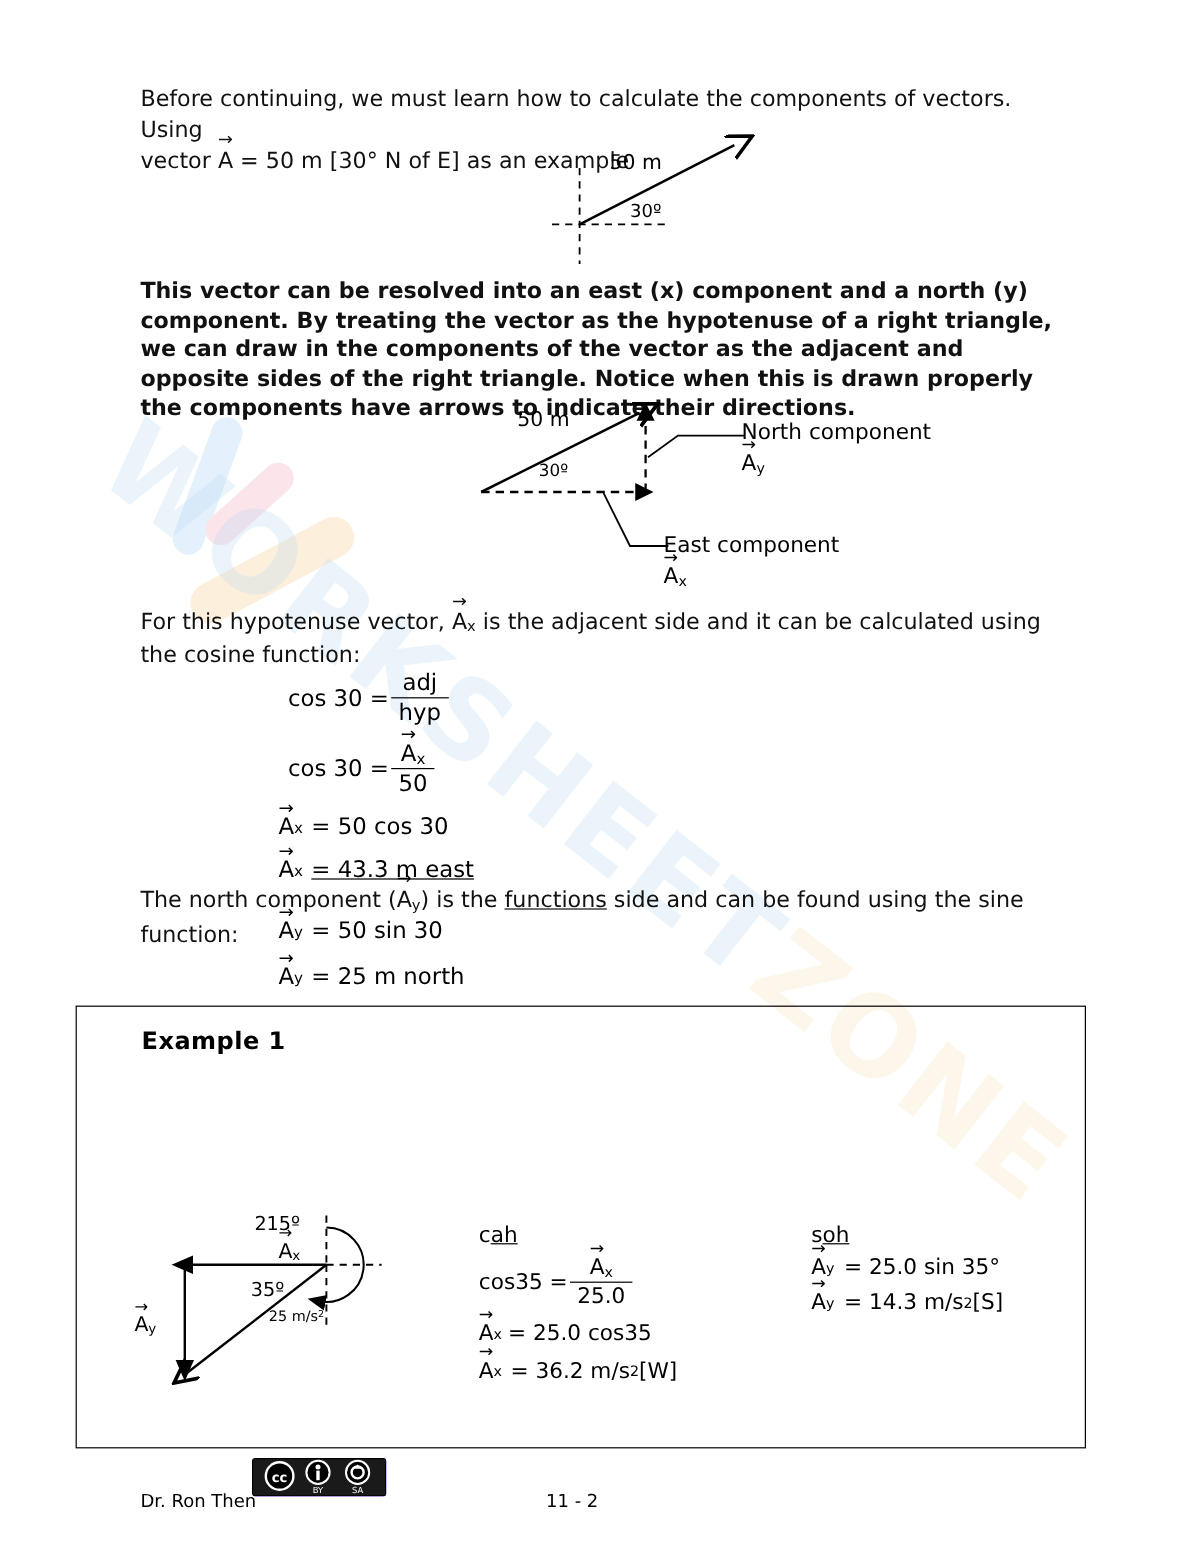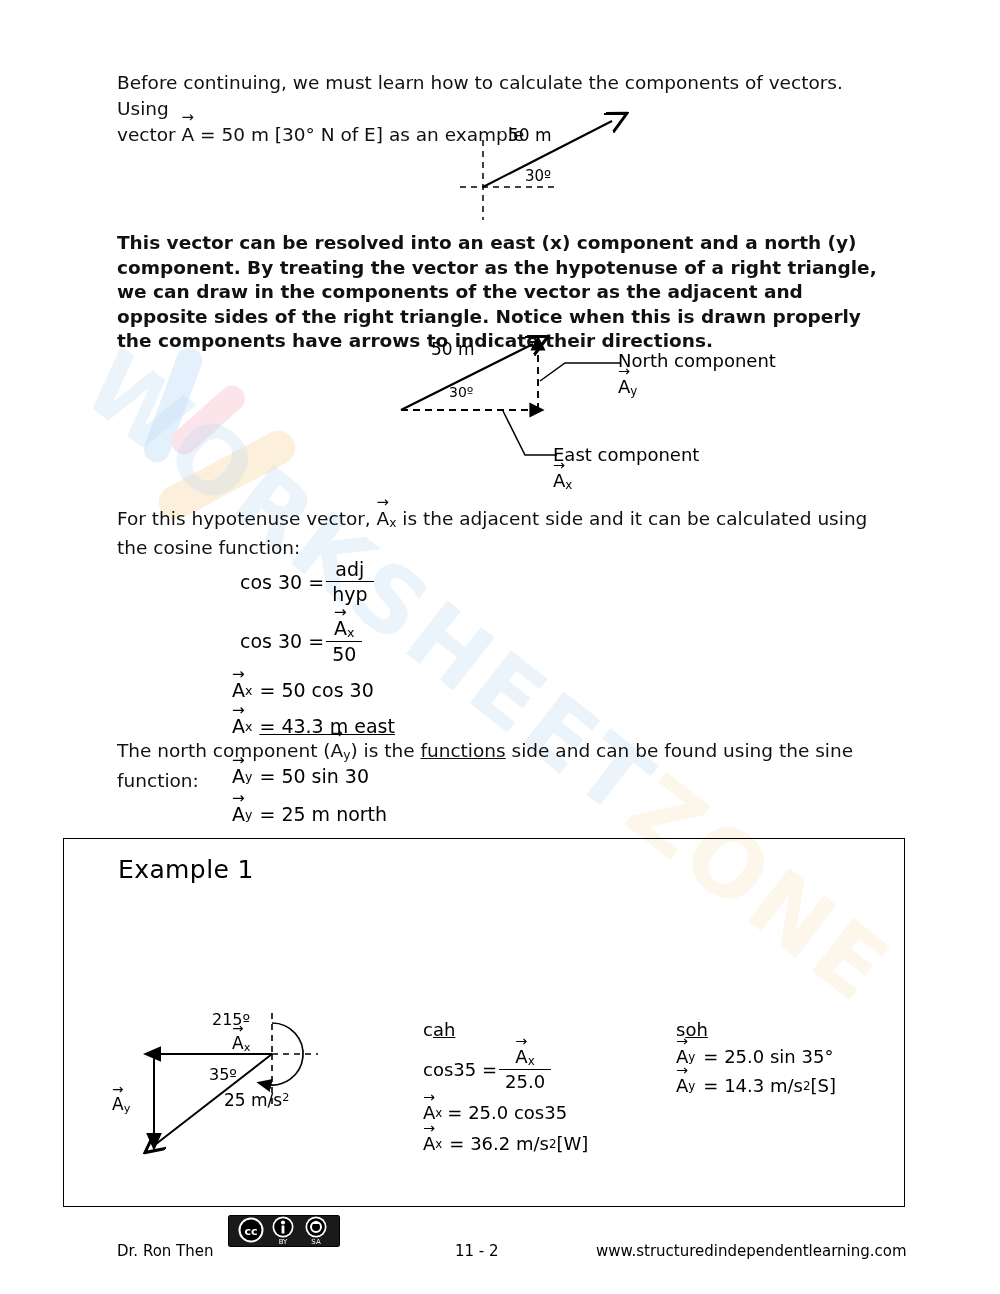--- a/index.html
+++ b/index.html
@@ -60,30 +60,30 @@
 
   
   .dia{position:absolute;z-index:2;}
   .dia text{font-family:"DejaVu Sans","Liberation Sans",sans-serif;fill:#000;}
 
   
   .exbox{
     position:absolute;left:63px;top:838px;width:842px;height:369px;
     border:1.6px solid #000;background:transparent;z-index:2;box-sizing:border-box;
   }
-  .ex-title{position:absolute;left:54px;top:16px;font-size:25px;letter-spacing:.4px;}
+  .ex-title{position:absolute;left:54px;top:16px;font-size:20px;letter-spacing:.4px;font-weight:bold;}
   .ex-q{position:absolute;left:54px;top:54px;width:760px;font-size:18px;line-height:25px;}
   .ex-sub{position:absolute;left:100px;top:118px;width:715px;font-size:18px;line-height:25px;}
 
   
   .footer{position:absolute;left:0;top:1238px;width:1000px;height:30px;z-index:2;}
   .f-author{position:absolute;left:117px;top:4px;font-size:15px;}
   .f-page{position:absolute;left:455px;top:4px;font-size:15px;}
   .f-url{position:absolute;left:596px;top:4px;font-size:15px;}
-  .cc{position:absolute;left:228px;top:-23px;width:112px;height:32px;
+  .cc{position:absolute;left:210px;top:-23px;width:112px;height:32px;
       background:#8b5cf6;border-radius:3px;overflow:hidden;}
 </style>
 </head>
 <body>
 
 <div class="page">
 
   <div class="wm wm-logo">
     <div class="wm-bar b1"></div>
     <div class="wm-bar b2"></div>
@@ -230,25 +230,25 @@
         <text x="108" y="18" font-size="16">215º</text>
         <text x="105" y="73" font-size="16">35º</text>
       </svg>
 
       <div style="position:absolute;left:168px;top:194px;font-size:17px;">
         <span class="vec"><span class="ar">→</span><span>A</span></span><sub class="s">x</sub>
       </div>
       <div style="position:absolute;left:48px;top:255px;font-size:17px;">
         <span class="vec"><span class="ar">→</span><span>A</span></span><sub class="s">y</sub>
       </div>
-      <div style="position:absolute;left:160px;top:251px;font-size:17px;text-align:right;">
+      <div style="position:absolute;left:160px;top:251px;font-size:12px;text-align:right;">
         <span>25 m/s</span><sup class="s">2</sup>
       </div>
 
-      <div style="position:absolute;left:335px;top:180px;font-size:18px;margin-left:24px;">
+      <div style="position:absolute;left:335px;top:180px;font-size:18px;">
         <div style="margin-bottom:6px;">
           <span>c</span><span class="u">ah</span>
         </div>
         <div class="mrow">
           <span>cos35 =</span>
           <span class="frac">
             <span class="num"><span class="vec"><span class="ar">→</span><span>A</span></span><sub class="s">x</sub></span>
             <span class="den">25.0</span>
           </span>
         </div>
@@ -303,17 +303,16 @@
           <text x="55" y="29" font-size="7" fill="#fff" text-anchor="middle" font-family="DejaVu Sans, sans-serif">BY</text>
 
           <circle cx="88" cy="12" r="10.5" fill="#fff"></circle>
           <circle cx="88" cy="12" r="8.8" fill="#000"></circle>
           <circle cx="88" cy="12" r="5" fill="none" stroke="#fff" stroke-width="2"></circle>
           <path d="M88,5.5 L84.5,9 L91.5,9 z" fill="#fff"></path>
           <text x="88" y="29" font-size="7" fill="#fff" text-anchor="middle" font-family="DejaVu Sans, sans-serif">SA</text>
         </svg>
       </div>
       <div class="f-page">11 - 2</div>
-      <div class="f-url">www.structuredindependentlearning.com</div>
     </div>
 
   </div>
 </div>
 
 </body></html>

